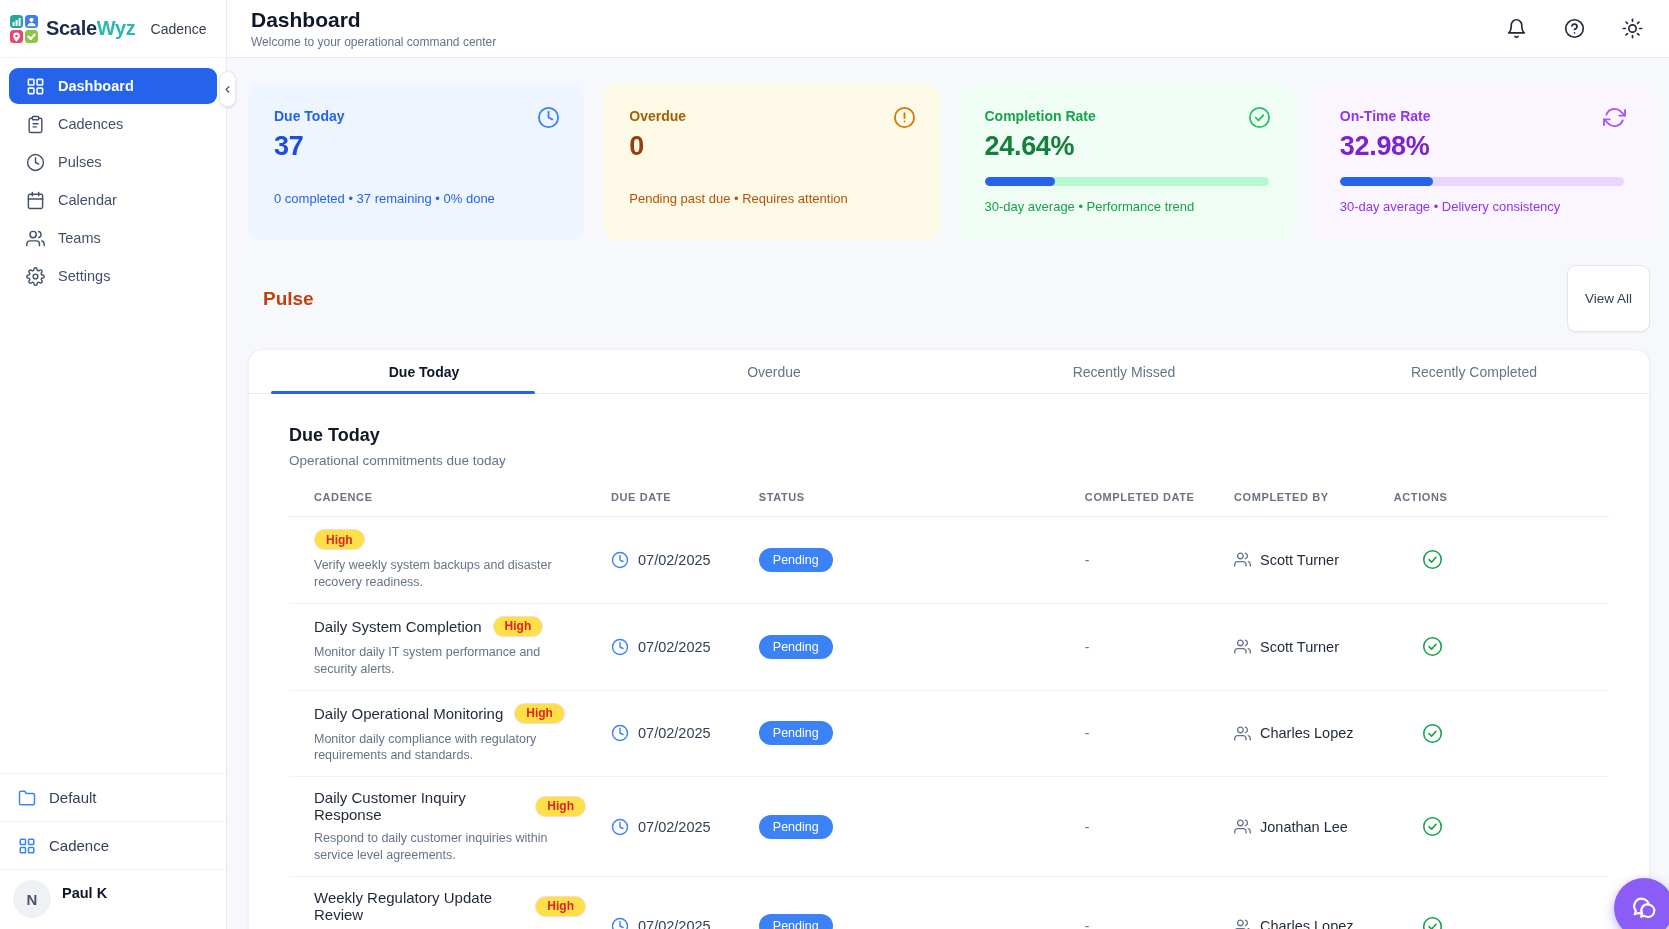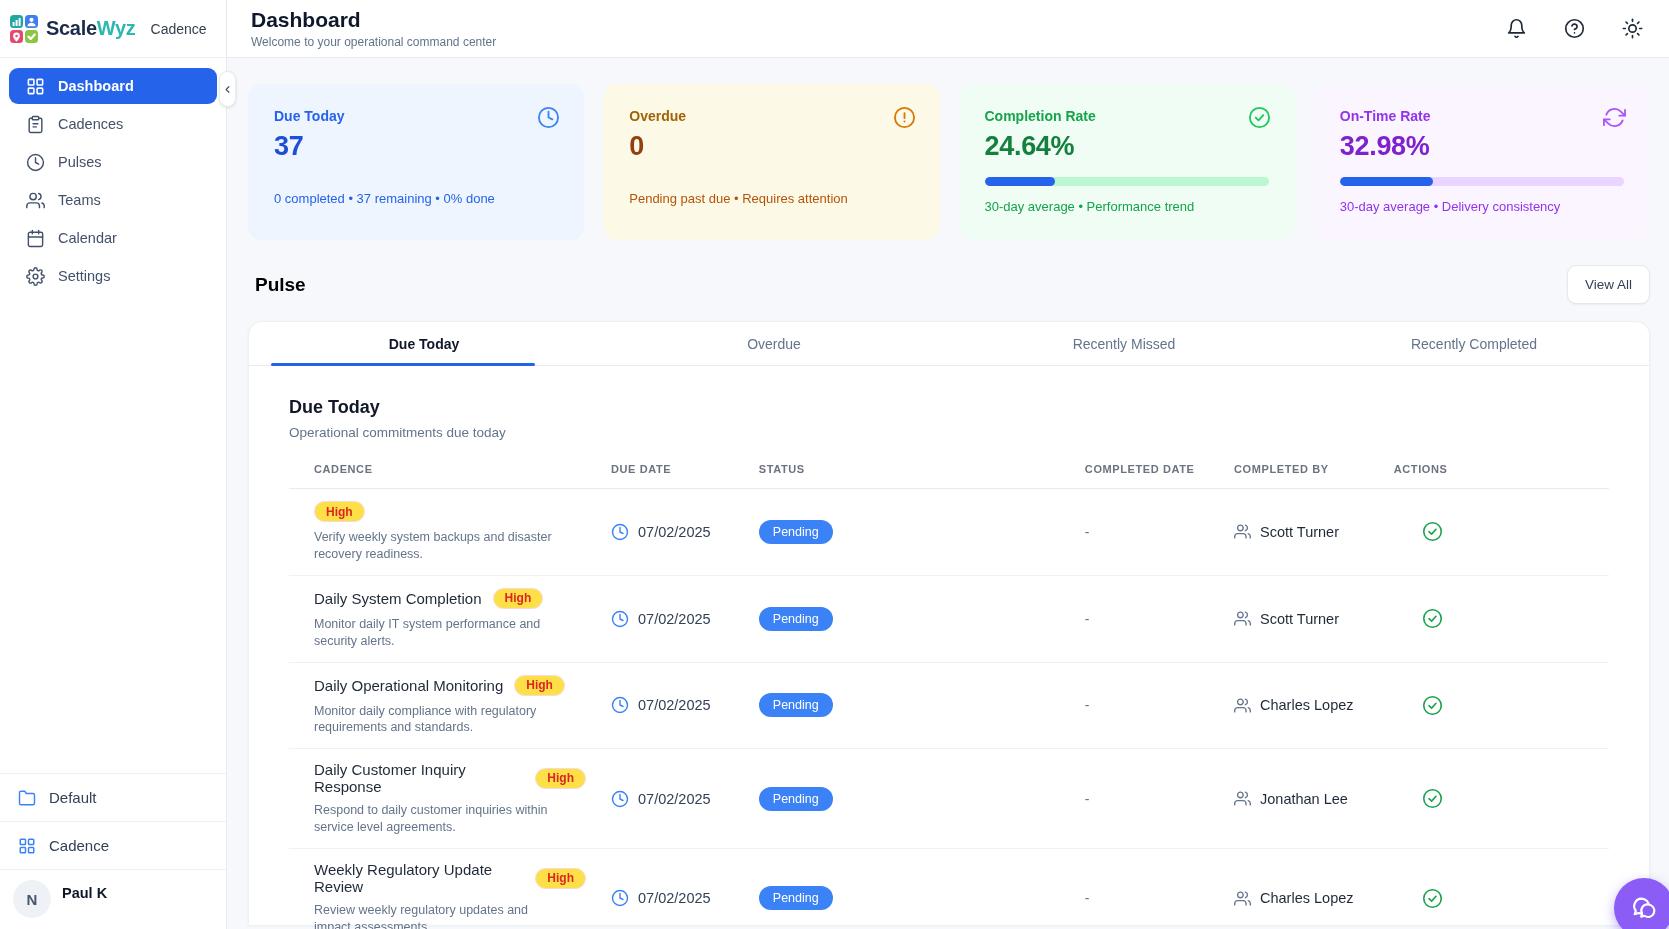--- a/index.html
+++ b/index.html
@@ -50,22 +50,22 @@
   .bar { height:9px; border-radius:5px; margin-top:15px; overflow:hidden; }
   .bar > div { height:100%; background:#2563eb; border-radius:5px; }
   .bar + .s-footer { margin-top:13px; }
   .stat-blue   { background:#eef5ff; } .stat-blue .s-title{color:#2563eb;} .stat-blue .s-value{color:#1d4ed8;} .stat-blue .s-footer{color:#2563eb;} .stat-blue .s-icon{color:#3b82f6;}
   .stat-amber  { background:#fdf9e7; } .stat-amber .s-title{color:#a16207;} .stat-amber .s-value{color:#92400e;} .stat-amber .s-footer{color:#b45309;} .stat-amber .s-icon{color:#d97706;}
   .stat-green  { background:#f0fdf4; } .stat-green .s-title{color:#16a34a;} .stat-green .s-value{color:#15803d;} .stat-green .s-footer{color:#16a34a;} .stat-green .s-icon{color:#22c55e;} .stat-green .bar{background:#bbf7d0;}
   .stat-purple { background:#faf5ff; } .stat-purple .s-title{color:#9333ea;} .stat-purple .s-value{color:#7e22ce;} .stat-purple .s-footer{color:#9333ea;} .stat-purple .s-icon{color:#a855f7;} .stat-purple .bar{background:#e9d5ff;}
 
   
   .pulse-head { display:flex; align-items:center; justify-content:space-between; margin:25px 0 17px 7px; }
-  .pulse-title { font-size:19px; font-weight:700; color:#000000; }
-  .view-all { background:#fff; border:1px solid #e2e8f0; border-radius:9px; padding:11px 17px; font-size:13.5px;
+  .pulse-title { font-size:19px; font-weight:700; color:#c2410c;margin-left:8px; }
+  .view-all { background:#fff; border:1px solid #e2e8f0; border-radius:9px; padding:25px 17px; font-size:13.5px;
               font-weight:500; color:#334155; cursor:pointer; box-shadow:0 1px 2px rgba(16,24,40,.05);
               font-family:"Liberation Sans", sans-serif; }
   .pulse-card { background:#fff; border:1px solid #eef0f4; border-bottom:none; border-radius:14px 14px 0 0;
                 box-shadow:0 1px 3px rgba(16,24,40,.05); height:604px; }
   .tabs { display:flex; border-bottom:1px solid #e7eaf0; }
   .tab { flex:1; text-align:center; padding:14px 0 13px; font-size:14px; color:#64748b; position:relative; cursor:pointer; }
   .tab.active { color:#0f172a; font-weight:600; }
   .tab.active::after { content:""; position:absolute; left:22px; right:64px; bottom:-1px; height:3px; background:#2563eb; border-radius:3px; }
   .panel { padding:31px 40px 0; }
   .panel-title { font-size:18px; font-weight:700; color:#111827; }
@@ -150,38 +150,38 @@
             <svg width="19" height="19" viewBox="0 0 24 24" fill="none" stroke="currentColor" stroke-width="1.8" stroke-linecap="round" stroke-linejoin="round">
               <circle cx="12" cy="12" r="10"></circle>
               <polyline points="12 6 12 12 16 14"></polyline>
             </svg>
           </span>
         <span>Pulses</span>
       </div>
       <div class="nav-item">
         <span style="display:flex;">
             <svg width="19" height="19" viewBox="0 0 24 24" fill="none" stroke="currentColor" stroke-width="1.8" stroke-linecap="round" stroke-linejoin="round">
+              <rect x="3" y="4" width="18" height="18" rx="2"></rect>
+              <line x1="16" y1="2" x2="16" y2="6"></line>
+              <line x1="8" y1="2" x2="8" y2="6"></line>
+              <line x1="3" y1="10" x2="21" y2="10"></line>
+            </svg>
+          </span>
+        <span>Calendar</span>
+      </div>
+      <div class="nav-item">
+        <span style="display:flex;">
+            <svg width="19" height="19" viewBox="0 0 24 24" fill="none" stroke="currentColor" stroke-width="1.8" stroke-linecap="round" stroke-linejoin="round">
               <path d="M17 21v-2a4 4 0 0 0-4-4H5a4 4 0 0 0-4 4v2"></path>
               <circle cx="9" cy="7" r="4"></circle>
               <path d="M23 21v-2a4 4 0 0 0-3-3.87"></path>
               <path d="M16 3.13a4 4 0 0 1 0 7.75"></path>
             </svg>
           </span>
         <span>Teams</span>
-      </div>
-      <div class="nav-item">
-        <span style="display:flex;">
-            <svg width="19" height="19" viewBox="0 0 24 24" fill="none" stroke="currentColor" stroke-width="1.8" stroke-linecap="round" stroke-linejoin="round">
-              <rect x="3" y="4" width="18" height="18" rx="2"></rect>
-              <line x1="16" y1="2" x2="16" y2="6"></line>
-              <line x1="8" y1="2" x2="8" y2="6"></line>
-              <line x1="3" y1="10" x2="21" y2="10"></line>
-            </svg>
-          </span>
-        <span>Calendar</span>
       </div>
       <div class="nav-item">
         <span style="display:flex;">
             <svg width="19" height="19" viewBox="0 0 24 24" fill="none" stroke="currentColor" stroke-width="1.8" stroke-linecap="round" stroke-linejoin="round">
               <circle cx="12" cy="12" r="3"></circle>
               <path d="M19.4 15a1.65 1.65 0 0 0 .33 1.82l.06.06a2 2 0 0 1 0 2.83 2 2 0 0 1-2.83 0l-.06-.06a1.65 1.65 0 0 0-1.82-.33 1.65 1.65 0 0 0-1 1.51V21a2 2 0 0 1-2 2 2 2 0 0 1-2-2v-.09A1.65 1.65 0 0 0 9 19.4a1.65 1.65 0 0 0-1.82.33l-.06.06a2 2 0 0 1-2.83 0 2 2 0 0 1 0-2.83l.06-.06a1.65 1.65 0 0 0 .33-1.82 1.65 1.65 0 0 0-1.51-1H3a2 2 0 0 1-2-2 2 2 0 0 1 2-2h.09A1.65 1.65 0 0 0 4.6 9a1.65 1.65 0 0 0-.33-1.82l-.06-.06a2 2 0 0 1 0-2.83 2 2 0 0 1 2.83 0l.06.06a1.65 1.65 0 0 0 1.82.33H9a1.65 1.65 0 0 0 1-1.51V3a2 2 0 0 1 2-2 2 2 0 0 1 2 2v.09a1.65 1.65 0 0 0 1 1.51 1.65 1.65 0 0 0 1.82-.33l.06-.06a2 2 0 0 1 2.83 0 2 2 0 0 1 0 2.83l-.06.06a1.65 1.65 0 0 0-.33 1.82V9a1.65 1.65 0 0 0 1.51 1H21a2 2 0 0 1 2 2 2 2 0 0 1-2 2h-.09a1.65 1.65 0 0 0-1.51 1z"></path>
             </svg>
           </span>
         <span>Settings</span>
       </div>

